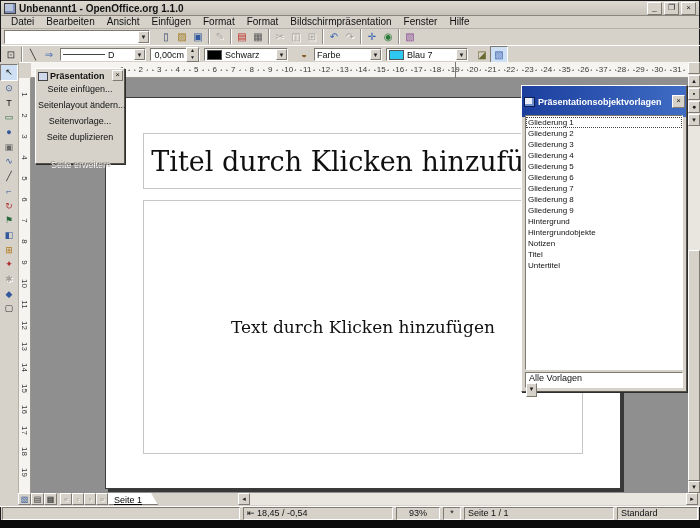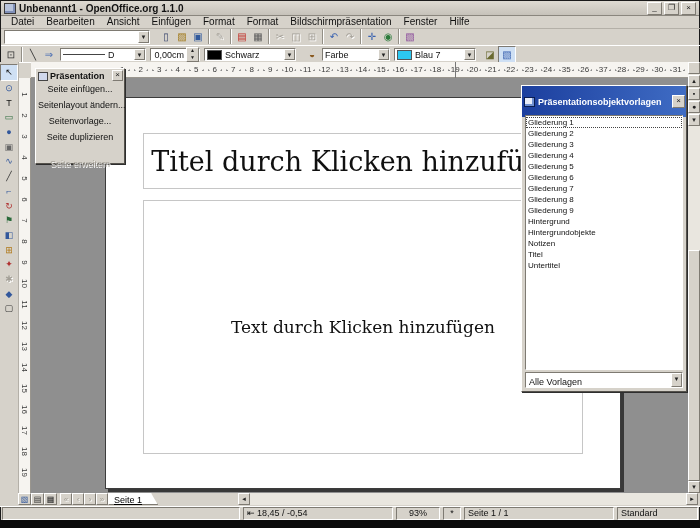--- a/index.html
+++ b/index.html
@@ -70,21 +70,21 @@
   #st-title{height:31px;background:linear-gradient(90deg,#1c3f9e,#3f6cc4);display:flex;align-items:center;padding:0 1px 0 2px;}
   #st-icon{width:9px;height:8px;background:#e8ecf8;border:1px solid #0a1c50;margin-right:3px;box-shadow:inset -2px -2px 0 #7090d0;}
   #st-title-text{color:#fff;font-size:9px;font-weight:bold;flex:1;white-space:nowrap;overflow:hidden;}
   #st-close{width:11px;height:11px;font-size:8px;line-height:9px;text-align:center;color:#222;}
   #st-tools{height:15px;display:flex;align-items:center;padding:1px 2px;}
   #st-tools .tico{width:16px;height:13px;font-size:9px;}
   #st-tools .right{margin-left:auto;display:flex;}
   #st-list{position:absolute;left:3px;right:3px;top:29px;bottom:21px;overflow:hidden;padding-top:1px;}
   .st-item{height:11px;line-height:11px;font-size:8px;color:#111;padding-left:2px;white-space:nowrap;}
   .st-item.selected{outline:1px dotted #444;outline-offset:-1px;}
-  #st-combo{position:absolute;left:3px;right:3px;bottom:3px;height:14px;display:flex;align-items:flex-end;}
+  #st-combo{position:absolute;left:3px;right:3px;bottom:3px;height:14px;display:flex;align-items:flex-start;flex-direction:column;}
   #st-combo .val{flex:1;font-size:9px;padding-left:3px;color:#111;}
   
   #vscroll{position:absolute;left:688px;top:62px;width:12px;height:431px;background:#e9e6df;}
   .vsbtn{position:absolute;left:0;width:12px;height:12px;font-size:7px;line-height:10px;text-align:center;color:#222;box-sizing:border-box;}
   #vthumb{position:absolute;left:0;top:188px;width:12px;height:231px;box-sizing:border-box;}
   
   #bottomrow{position:absolute;left:0;top:493px;width:700px;height:13px;background:#d6d2ca;}
   .brbtn{position:absolute;top:0;width:13px;height:12px;font-size:8px;line-height:11px;text-align:center;color:#222;box-sizing:border-box;}
   .brbtn.disabled{color:#a39f96;text-shadow:1px 1px 0 #fff;}
   #page-tab{position:absolute;left:108px;top:0;width:50px;height:12px;background:#fff;border:1px solid #7e7a72;border-top-color:#fff;border-left-color:#fff;clip-path:polygon(0 0,86% 0,100% 100%,0 100%);font-size:9px;line-height:12px;padding-left:5px;box-sizing:border-box;text-decoration:underline;}
@@ -203,21 +203,21 @@
         </span>
       <span class="combo-arrow raised">▼</span>
     </div>
     <div class="combo inset" style="width:50px;margin-left:4px">
       <span class="val" style="justify-content:flex-end">0,00cm</span>
       <span class="spin raised">
           <div>▲</div>
           <div>▼</div>
         </span>
     </div>
-    <div class="combo inset" style="width:92px;margin-left:4px">
+    <div class="combo inset" style="width:84px;margin-left:4px">
       <span class="val">
           <span class="swatch" id="line-swatch" style="background: rgb(0, 0, 0);"></span>
           <span>Schwarz</span>
         </span>
       <span class="combo-arrow raised">▼</span>
     </div>
     <span class="tico" style="margin-left:8px">
         <span style="color:#8a5a20">◒</span>
       </span>
     <div class="combo inset" style="width:68px;margin-left:2px">

